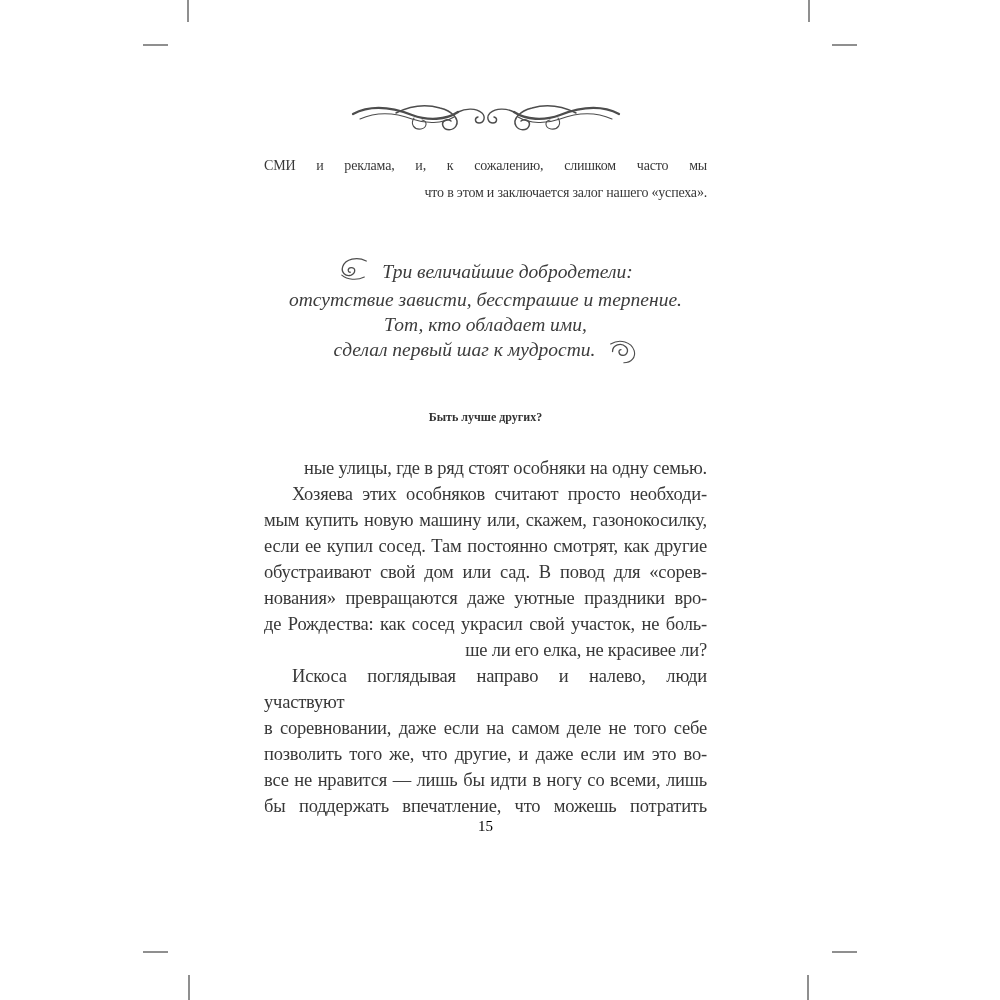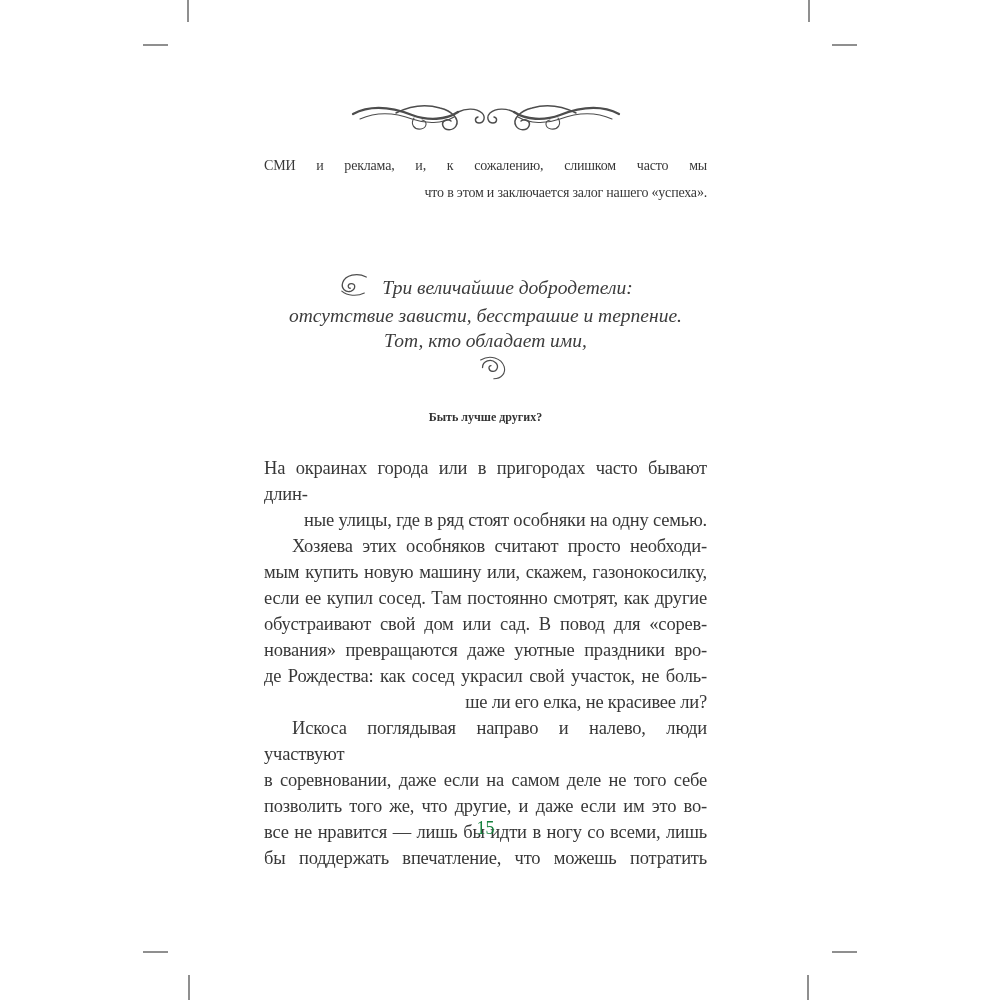--- a/index.html
+++ b/index.html
@@ -29,40 +29,40 @@
     position: absolute; top: 152px; left: 0; width: 100%;
     font-size: 14px; line-height: 27px; letter-spacing: -0.2px;
   }
   .jl { text-align: justify; text-align-last: justify; }
   .ll { text-align: right; }
   .ind { text-indent: 28px; }
 
   .quote {
     position: absolute; top: 256px; left: 0; width: 100%;
     font-style: italic; font-size: 19.5px; line-height: 25px;
-    text-align: center; color: #3c3c3c; margin-top: 16px;
+    text-align: center; color: #3c3c3c;
   }
   .quote .attr { font-style: normal; font-size: 18px; margin-top: 5px; color: #404040; }
   .orn { display: inline-block; }
   .orn-open  { vertical-align: -3px; margin-right: 12px; }
   .orn-close { vertical-align: -9px; margin-left: 10px; }
 
   .heading {
     position: absolute; top: 410px; left: 0; width: 100%;
     text-align: center; font-weight: bold; font-size: 12px; color: #323232;
   }
 
   .bodytext {
     position: absolute; top: 455px; left: 0; width: 100%;
     font-size: 18.5px; line-height: 26px; letter-spacing: -0.2px;
   }
 
   .pagenum {
     position: absolute; top: 818px; left: 0; width: 100%;
-    text-align: center; font-size: 18px; color: #15803d;
+    text-align: center; font-size: 15px; color: #000000;
   }
 
   svg { display: inline-block; }
 </style>
 </head>
 <body>
 
 <div class="crop cm-tl-v"></div>
 <div class="crop cm-tl-h"></div>
 <div class="crop cm-tr-v"></div>
@@ -102,36 +102,35 @@
           <g fill="none" stroke="#4d4d4d" stroke-linecap="round">
             <path d="M30,5 C20,0 8,3 5,11 C3,17 8,22 14,20 C19,18 19,12 14,12 C10,12 10,17 13,17" stroke-width="1.4"></path>
             <path d="M4,20 C10,25 20,26 28,22" stroke-width="1.1"></path>
           </g>
         </svg>
       </span><span>Три величайшие добродетели:</span>
     </div>
     <div>отсутствие зависти, бесстрашие и терпение.</div>
     <div>Тот, кто обладает ими,</div>
     <div>
-      <span class="orn orn-close">
+      <span>сделал первый шаг к мудрости.</span><span class="orn orn-close">
         <svg width="32" height="27" viewBox="0 0 34 28" aria-hidden="true">
           <g fill="none" stroke="#4d4d4d" stroke-linecap="round">
             <path d="M6,6 C16,0 28,4 31,13 C33,20 28,26 20,26" stroke-width="1.2"></path>
             <path d="M8,14 C8,7 17,4 22,9 C26,13 23,19 18,18 C14,17 14,12 17,12" stroke-width="1.4"></path>
           </g>
         </svg>
       </span>
     </div>
   </div>
 
   <div class="heading">Быть лучше других?</div>
 
   <div class="bodytext">
     <div>
-      <div class="jl">На окраинах города или в пригородах часто бывают длин-</div>
       <div class="ll">ные улицы, где в ряд стоят особняки на одну семью.</div>
     </div>
     <div>
       <div class="jl ind">Хозяева этих особняков считают просто необходи-</div>
       <div class="jl">мым купить новую машину или, скажем, газонокосилку,</div>
       <div class="jl">если ее купил сосед. Там постоянно смотрят, как другие</div>
       <div class="jl">обустраивают свой дом или сад. В повод для «сорев-</div>
       <div class="jl">нования» превращаются даже уютные праздники вро-</div>
       <div class="jl">де Рождества: как сосед украсил свой участок, не боль-</div>
       <div class="ll">ше ли его елка, не красивее ли?</div>

